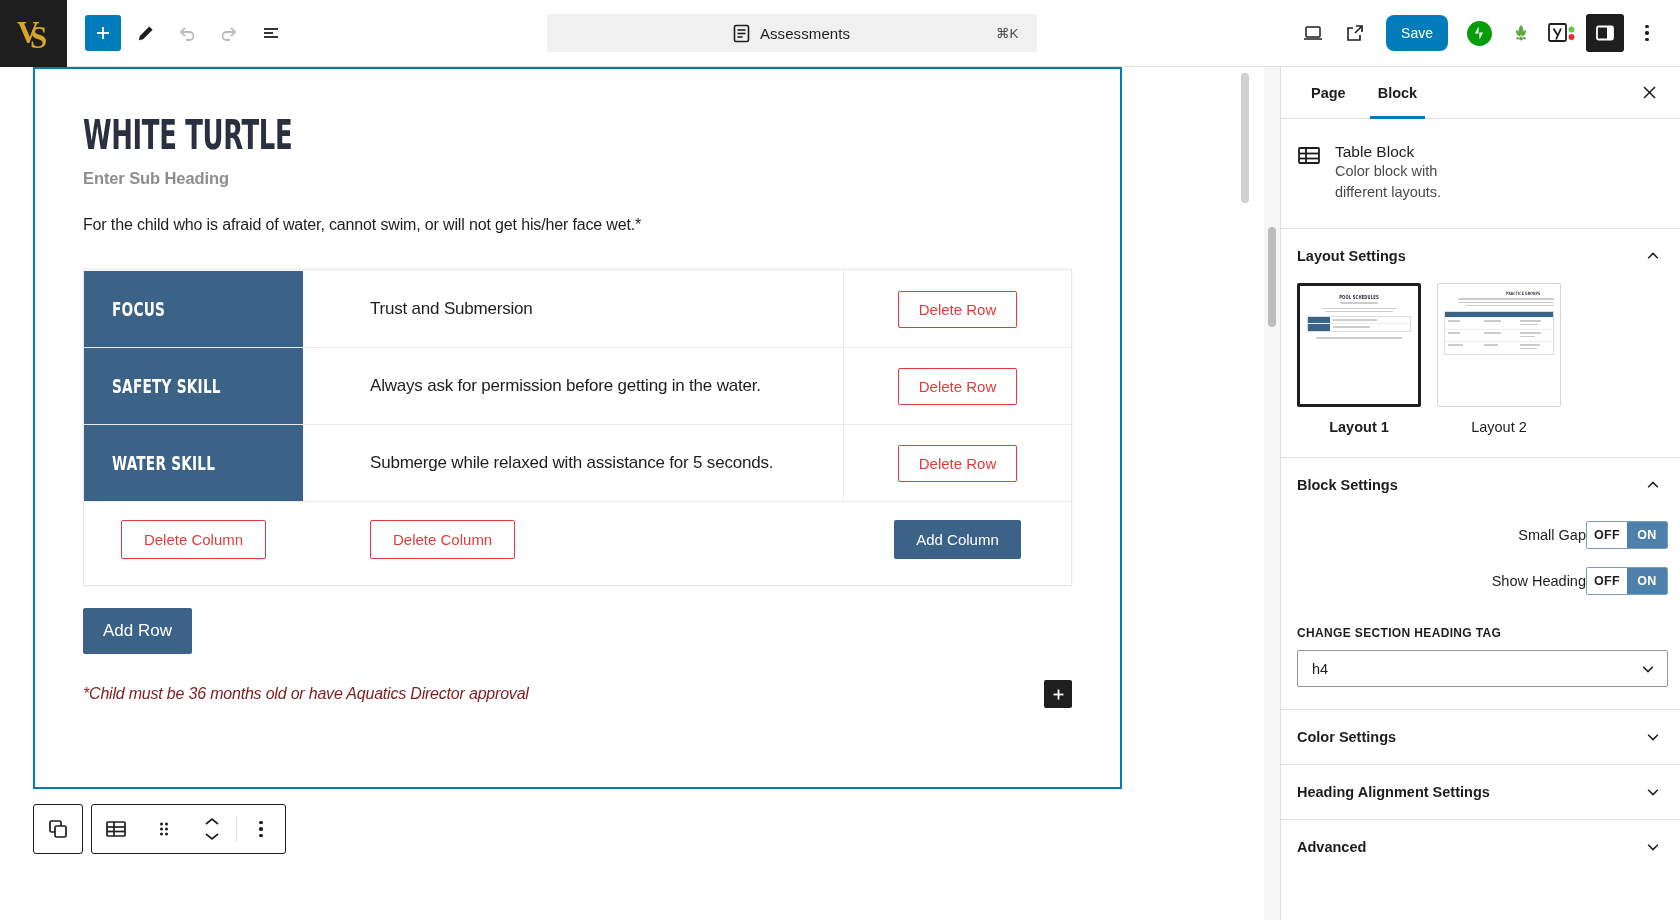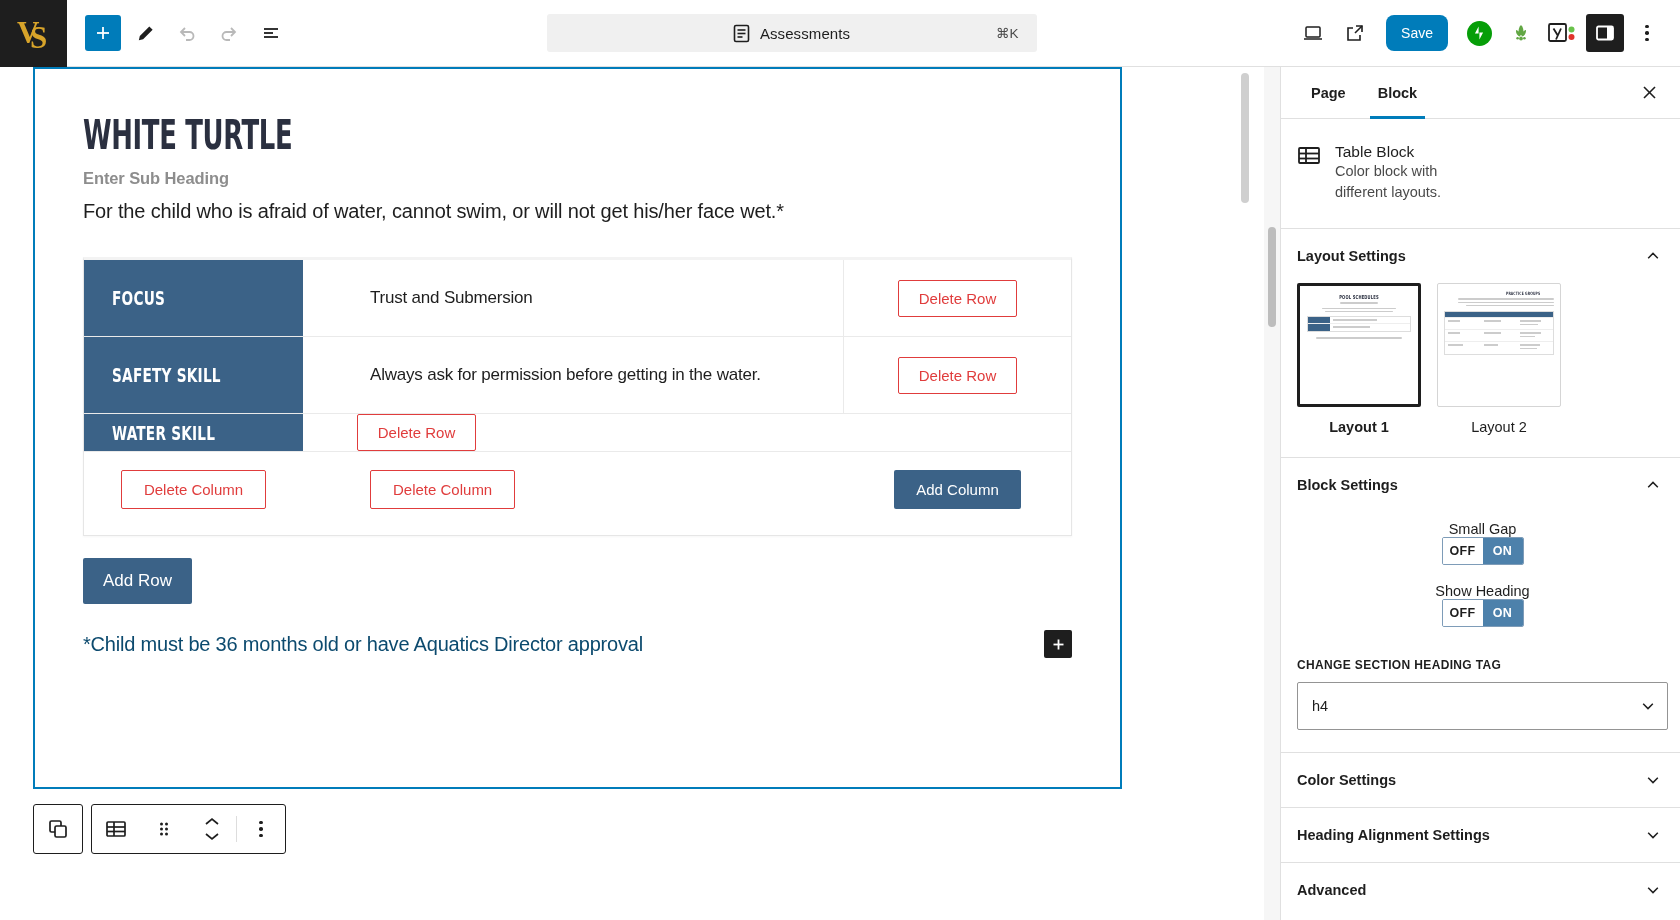--- a/index.html
+++ b/index.html
@@ -77,21 +77,21 @@
   .h-title {
     font-family: "Liberation Sans Narrow", "DejaVu Sans Condensed", "Liberation Sans", sans-serif;
     font-size: 40px; font-weight: 700; color: #2b3040;
     letter-spacing: -0.5px; transform: scaleX(0.72); transform-origin: left center;
     line-height: 1.05; white-space: nowrap;
   }
   .h-sub {
     margin-top: 13px; font-size: 16.5px; font-weight: 700; color: #8d8d8d;
     letter-spacing: -0.1px;
   }
-  .h-desc { margin-top: 12px; font-size: 20px; color: #1e1e1e; letter-spacing: -0.15px; }
+  .h-desc { margin-top: 28px; font-size: 16px; color: #1e1e1e; letter-spacing: -0.15px; }
 
   
   .tablewrap {
     margin: 34px 0 0 0; background: #fff;
     border: 1px solid #e6e6e6; border-top: 3px solid #f3f3f3;
     box-shadow: 0 1px 2px rgba(0,0,0,0.04);
   }
   .trow { display: flex; align-items: stretch; border-bottom: 1px solid #eaeaea; }
   .tcell-label {
     width: 219px; flex: 0 0 219px; background: #3b6287; color: #fff;
@@ -136,21 +136,21 @@
   .btn-addrow {
     background: #3b6287; color: #fff; border: none; font-size: 17px;
     padding: 13px 20px; border-radius: 2px; cursor: pointer;
     font-family: "Liberation Sans", sans-serif;
   }
   .footnote-row {
     margin-top: 26px; display: flex; align-items: center;
     justify-content: space-between;
   }
   .footnote {
-    font-size: 20px; color: #0c4a6e; letter-spacing: -0.2px;
+    font-size: 16px; font-style: italic; color: #7f1d1d; letter-spacing: -0.2px;
   }
   .plus-black {
     width: 28px; height: 28px; background: #1e1e1e; border-radius: 2px;
     display: flex; align-items: center; justify-content: center; cursor: pointer;
   }
 
   
   .blk-toolbar {
     position: absolute; left: 33px; top: 737px; display: flex; gap: 8px;
   }
@@ -220,41 +220,40 @@
   .mini-line { height: 1.4px; background: #ccc; margin: 2px auto; border-radius: 1px; }
   .mini-block { border: .7px solid #ddd; margin-top: 4px; }
   .mini-rw { display: flex; height: 7px; border-bottom: .7px solid #eee; }
   .mini-lbl { width: 22px; background: #3b6287; flex: 0 0 22px; }
   .mini-body { flex: 1; padding: 2px 3px; }
   .mini-t { height: 1.2px; background: #ccc; }
 
   .row-setting {
     display: flex; align-items: center; justify-content: flex-end;
     padding: 9px 0 9px 0;
-    flex-direction: column;
   }
   .row-setting .lab { font-size: 14.5px; color: #1e1e1e; }
   .toggle {
     display: flex; border: 1px solid #7e9cb8; border-radius: 2px; overflow: hidden;
     height: 28px;
   }
   .toggle span {
     display: flex; align-items: center; justify-content: center;
     font-size: 12.5px; font-weight: 700; width: 40px; cursor: pointer;
     letter-spacing: .3px;
   }
   .toggle .off { background: #fff; color: #1e1e1e; }
   .toggle .on { background: #4d81ab; color: #fff; }
 
   .field-label {
     font-size: 12px; font-weight: 700; color: #1e1e1e; letter-spacing: .35px;
     text-transform: uppercase; margin: 22px 0 10px 0;
   }
   .select-box {
-    height: 48px; border: 1px solid #949494; border-radius: 2px;
+    height: 37px; border: 1px solid #949494; border-radius: 2px;
     display: flex; align-items: center; justify-content: space-between;
     padding: 0 12px 0 14px; font-size: 14.5px; color: #1e1e1e; cursor: pointer;
     background: #fff;
   }
 
   
   .sb-scroll-strip {
     position: absolute; top: 67px; right: 400px; width: 16px; height: 853px;
     background: #f6f6f6;
   }
@@ -412,20 +411,21 @@
           <div class="tcell-text">Always ask for permission before getting in the water.</div>
           <div class="tcell-act">
             <button class="btn-del">Delete Row</button>
           </div>
         </div>
 
         <div class="trow">
           <div class="tcell-label">
             <span>WATER SKILL</span>
           </div>
+          <div class="tcell-text">Submerge while relaxed with assistance for 5 seconds.</div>
           <div class="tcell-act">
             <button class="btn-del">Delete Row</button>
           </div>
         </div>
 
         <div class="colrow">
           <div class="slot1">
             <button class="btn-del-col">Delete Column</button>
           </div>
           <div class="slot2">

